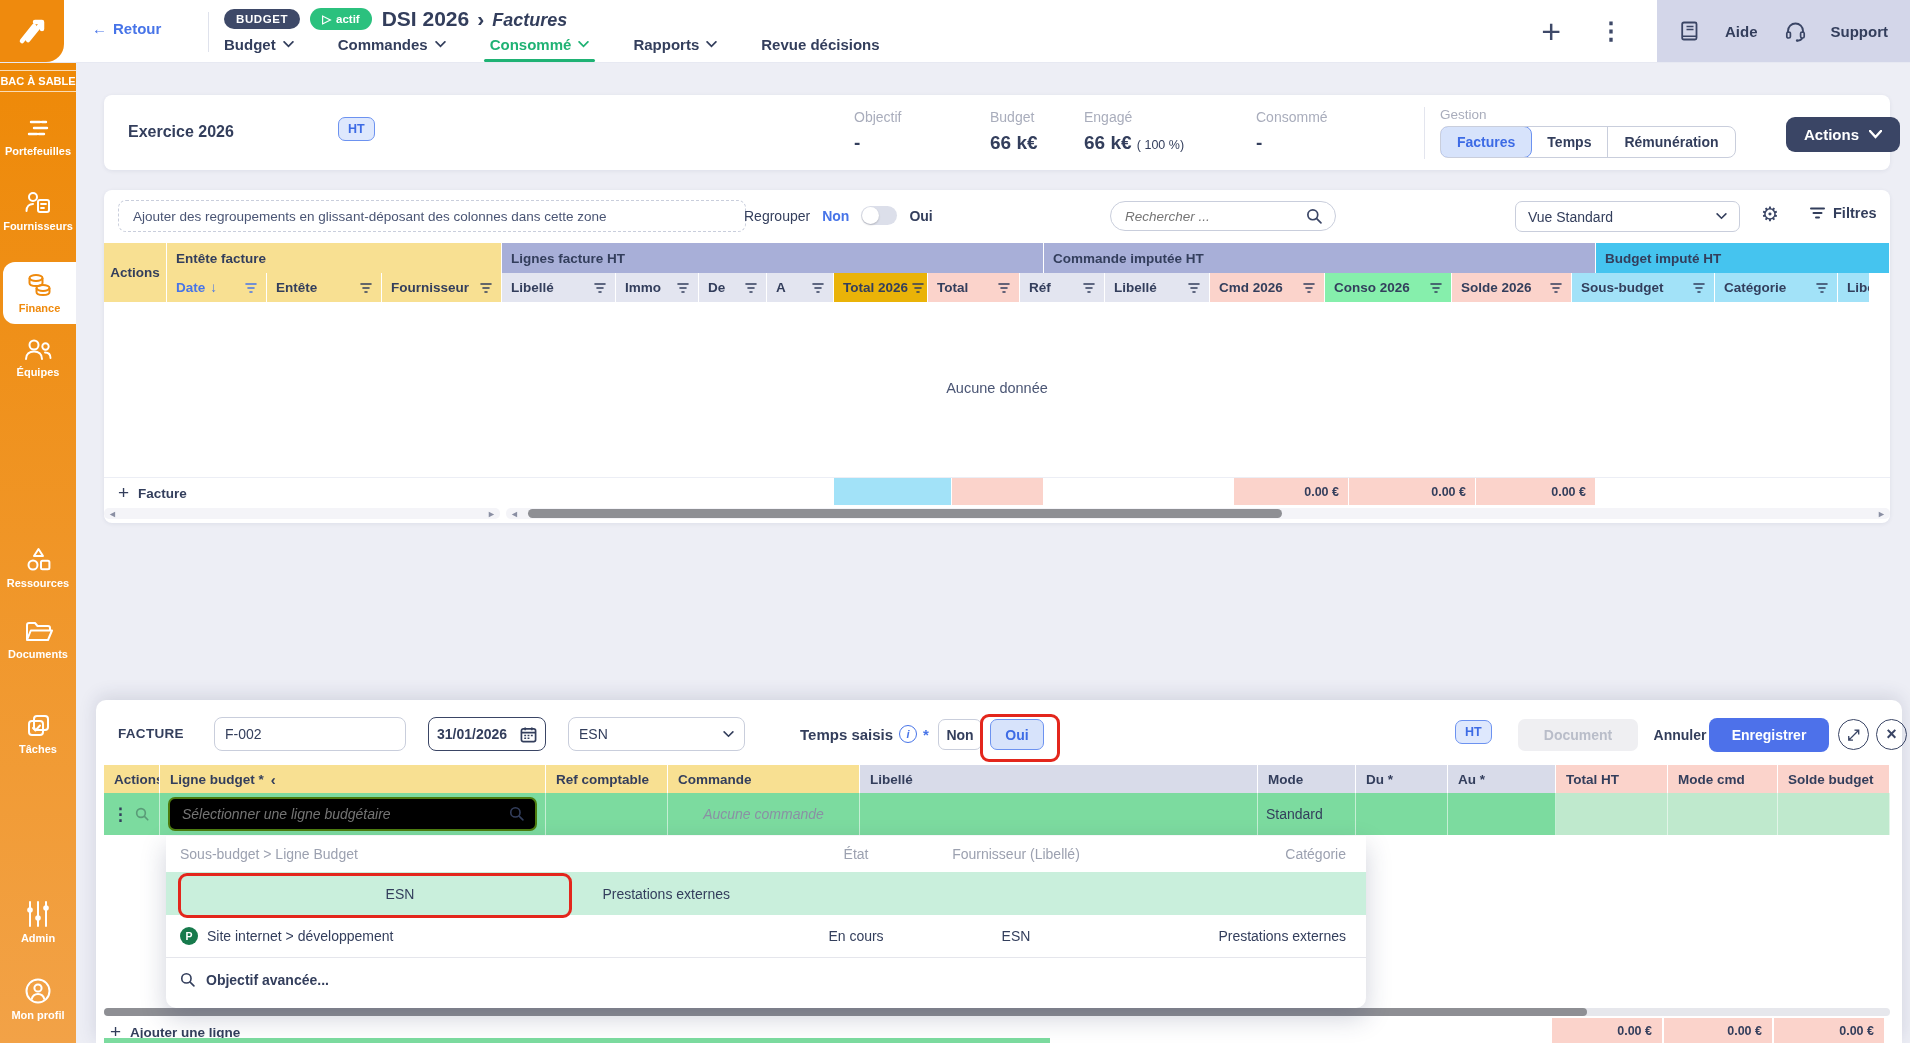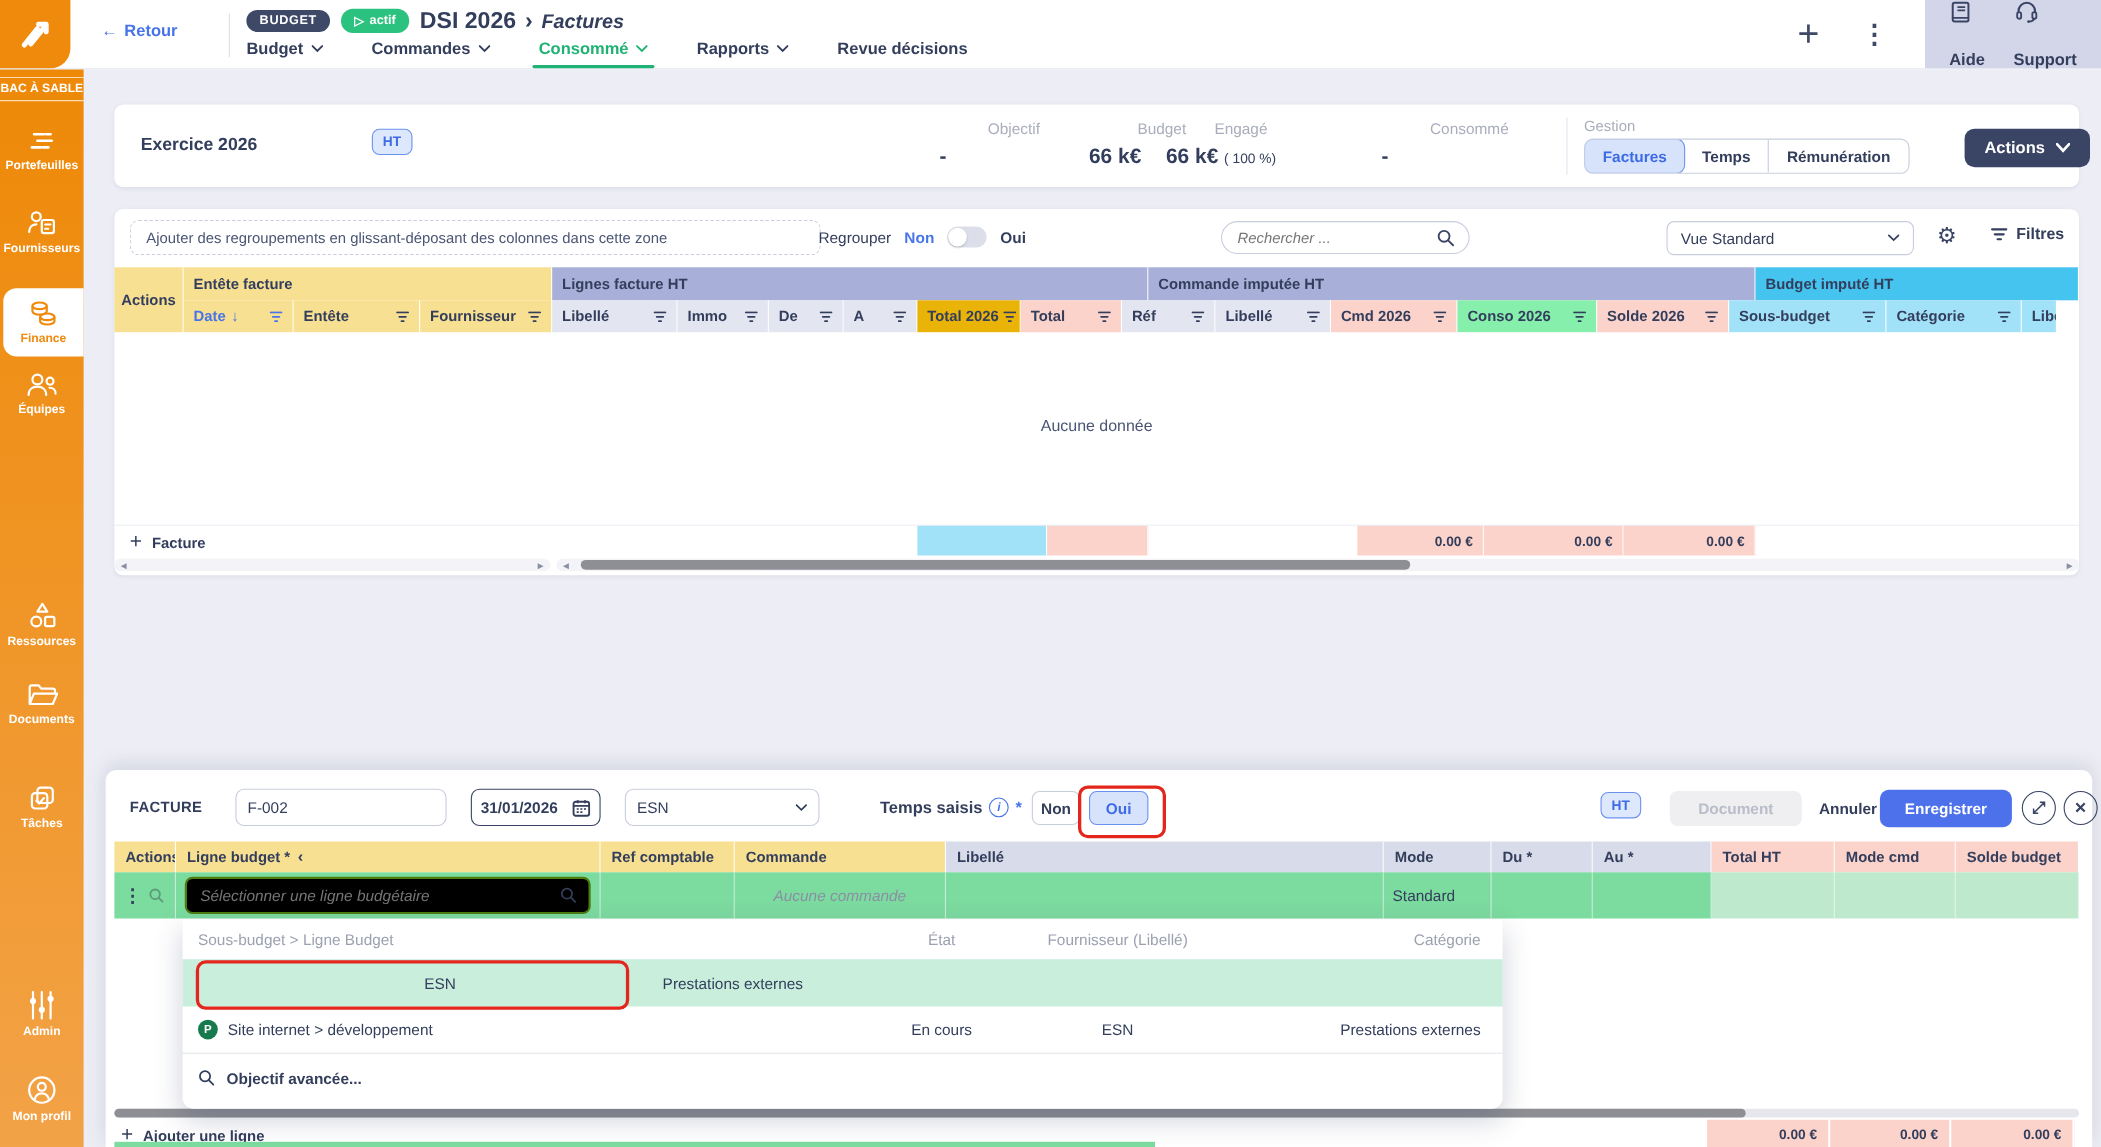--- a/index.html
+++ b/index.html
@@ -18,35 +18,35 @@
   .page-title .sub{font-style:italic;font-weight:700;font-size:18px;}
   .nav-row{position:absolute;left:224px;top:32px;height:30px;display:flex;gap:44px;}
   .nav-item{display:flex;align-items:center;gap:7px;font-size:15px;font-weight:700;color:#333E5C;cursor:pointer;padding-bottom:6px;position:relative;}
   .nav-item.active{color:#1FB274;}
   .nav-item.active .bar{position:absolute;left:-6px;right:-6px;bottom:0;height:3px;border-radius:2px;background:#1FB274;}
   .chev{width:11px;height:7px;}
   .tb-right{position:absolute;right:0;top:0;height:62px;display:flex;align-items:center;}
   .tb-plus{font-size:34px;font-weight:400;color:#3E4968;line-height:1;margin-right:38px;cursor:pointer;}
   .tb-kebab{font-size:24px;font-weight:700;color:#3E4968;margin-right:34px;cursor:pointer;}
   .help-block{height:62px;background:#D3D6E9;display:flex;align-items:center;gap:26px;padding:0 22px;}
-  .help-item{display:flex;align-items:flex-start;gap:24px;font-size:15px;font-weight:700;color:#333E5C;cursor:pointer;flex-direction:column;}
+  .help-item{display:flex;align-items:center;gap:24px;font-size:15px;font-weight:700;color:#333E5C;cursor:pointer;}
   
   .sidebar{position:absolute;left:0;top:62px;width:76px;height:981px;background:linear-gradient(180deg,#EE8907 0%,#F2A247 100%);z-index:4;}
   .env{border-top:1px solid rgba(255,255,255,.7);border-bottom:1px solid rgba(255,255,255,.7);color:#fff;font-size:11px;font-weight:700;text-align:center;padding:4px 0;margin-top:8px;}
   .side-item{position:absolute;left:0;width:76px;display:flex;flex-direction:column;align-items:center;gap:4px;color:#fff;font-size:11px;font-weight:700;cursor:pointer;}
   .side-item.active{background:#fff;color:#EF8A0D;border-radius:12px;padding:10px 0;left:3px;width:73px;border-radius:12px 0 0 12px;}
   
   .card{position:absolute;background:#fff;border-radius:8px;box-shadow:0 1px 4px rgba(40,50,90,.08);}
   
   .summary{left:104px;top:95px;width:1786px;height:75px;}
   .exercice{position:absolute;left:24px;top:28px;font-size:16px;font-weight:700;}
   .ht-pill{display:inline-block;background:#DEE8FD;border:1.5px solid #6C92F0;color:#3D6BE5;font-size:12.5px;font-weight:700;padding:4px 9px;border-radius:7px;}
   .summary .ht-pill{position:absolute;left:234px;top:22px;}
   .stat{position:absolute;top:14px;width:120px;}
-  .stat .lb{font-size:14px;color:#A9ADBC;margin-left:44px;}
+  .stat .lb{font-size:14px;color:#A9ADBC;}
   .stat .vl{font-size:19px;font-weight:700;margin-top:7px;}
   .stat .vl small{font-size:12.5px;font-weight:400;color:#333E5C;}
   .vdiv{position:absolute;left:1320px;top:12px;width:1px;height:52px;background:#e3e5ee;}
   .gestion-lb{position:absolute;left:1336px;top:12px;font-size:13.5px;color:#A9ADBC;}
   .seg{position:absolute;left:1336px;top:31px;display:flex;border:1px solid #C9CEDC;border-radius:8px;overflow:hidden;background:#fff;}
   .seg div{padding:7px 16px;font-size:14px;font-weight:700;color:#333E5C;border-right:1px solid #C9CEDC;cursor:pointer;}
   .seg div:last-child{border-right:none;}
   .seg div.on{background:#D7E3FB;color:#3D6BE5;border:1.5px solid #6C92F0;border-radius:8px;margin:-1px;}
   .actions-btn{position:absolute;left:1682px;top:22px;background:#3A4565;color:#fff;font-size:15px;font-weight:700;border-radius:9px;padding:9px 18px;display:flex;gap:10px;align-items:center;cursor:pointer;}
   
@@ -288,21 +288,21 @@
     <div class="exercice">Exercice 2026</div>
     <span class="ht-pill">HT</span>
     <div class="stat" style="left:750px;">
       <div class="lb">Objectif</div>
       <div class="vl">-</div>
     </div>
     <div class="stat" style="left:886px;">
       <div class="lb">Budget</div>
       <div class="vl">66 k€</div>
     </div>
-    <div class="stat" style="left:956px;width:170px;">
+    <div class="stat" style="left:980px;width:170px;">
       <div class="lb">Engagé</div>
       <div class="vl"><span>66 k€</span> <small>( 100 %)</small></div>
     </div>
     <div class="stat" style="left:1152px;">
       <div class="lb">Consommé</div>
       <div class="vl">-</div>
     </div>
     <div class="vdiv"></div>
     <div class="gestion-lb">Gestion</div>
     <div class="seg">

